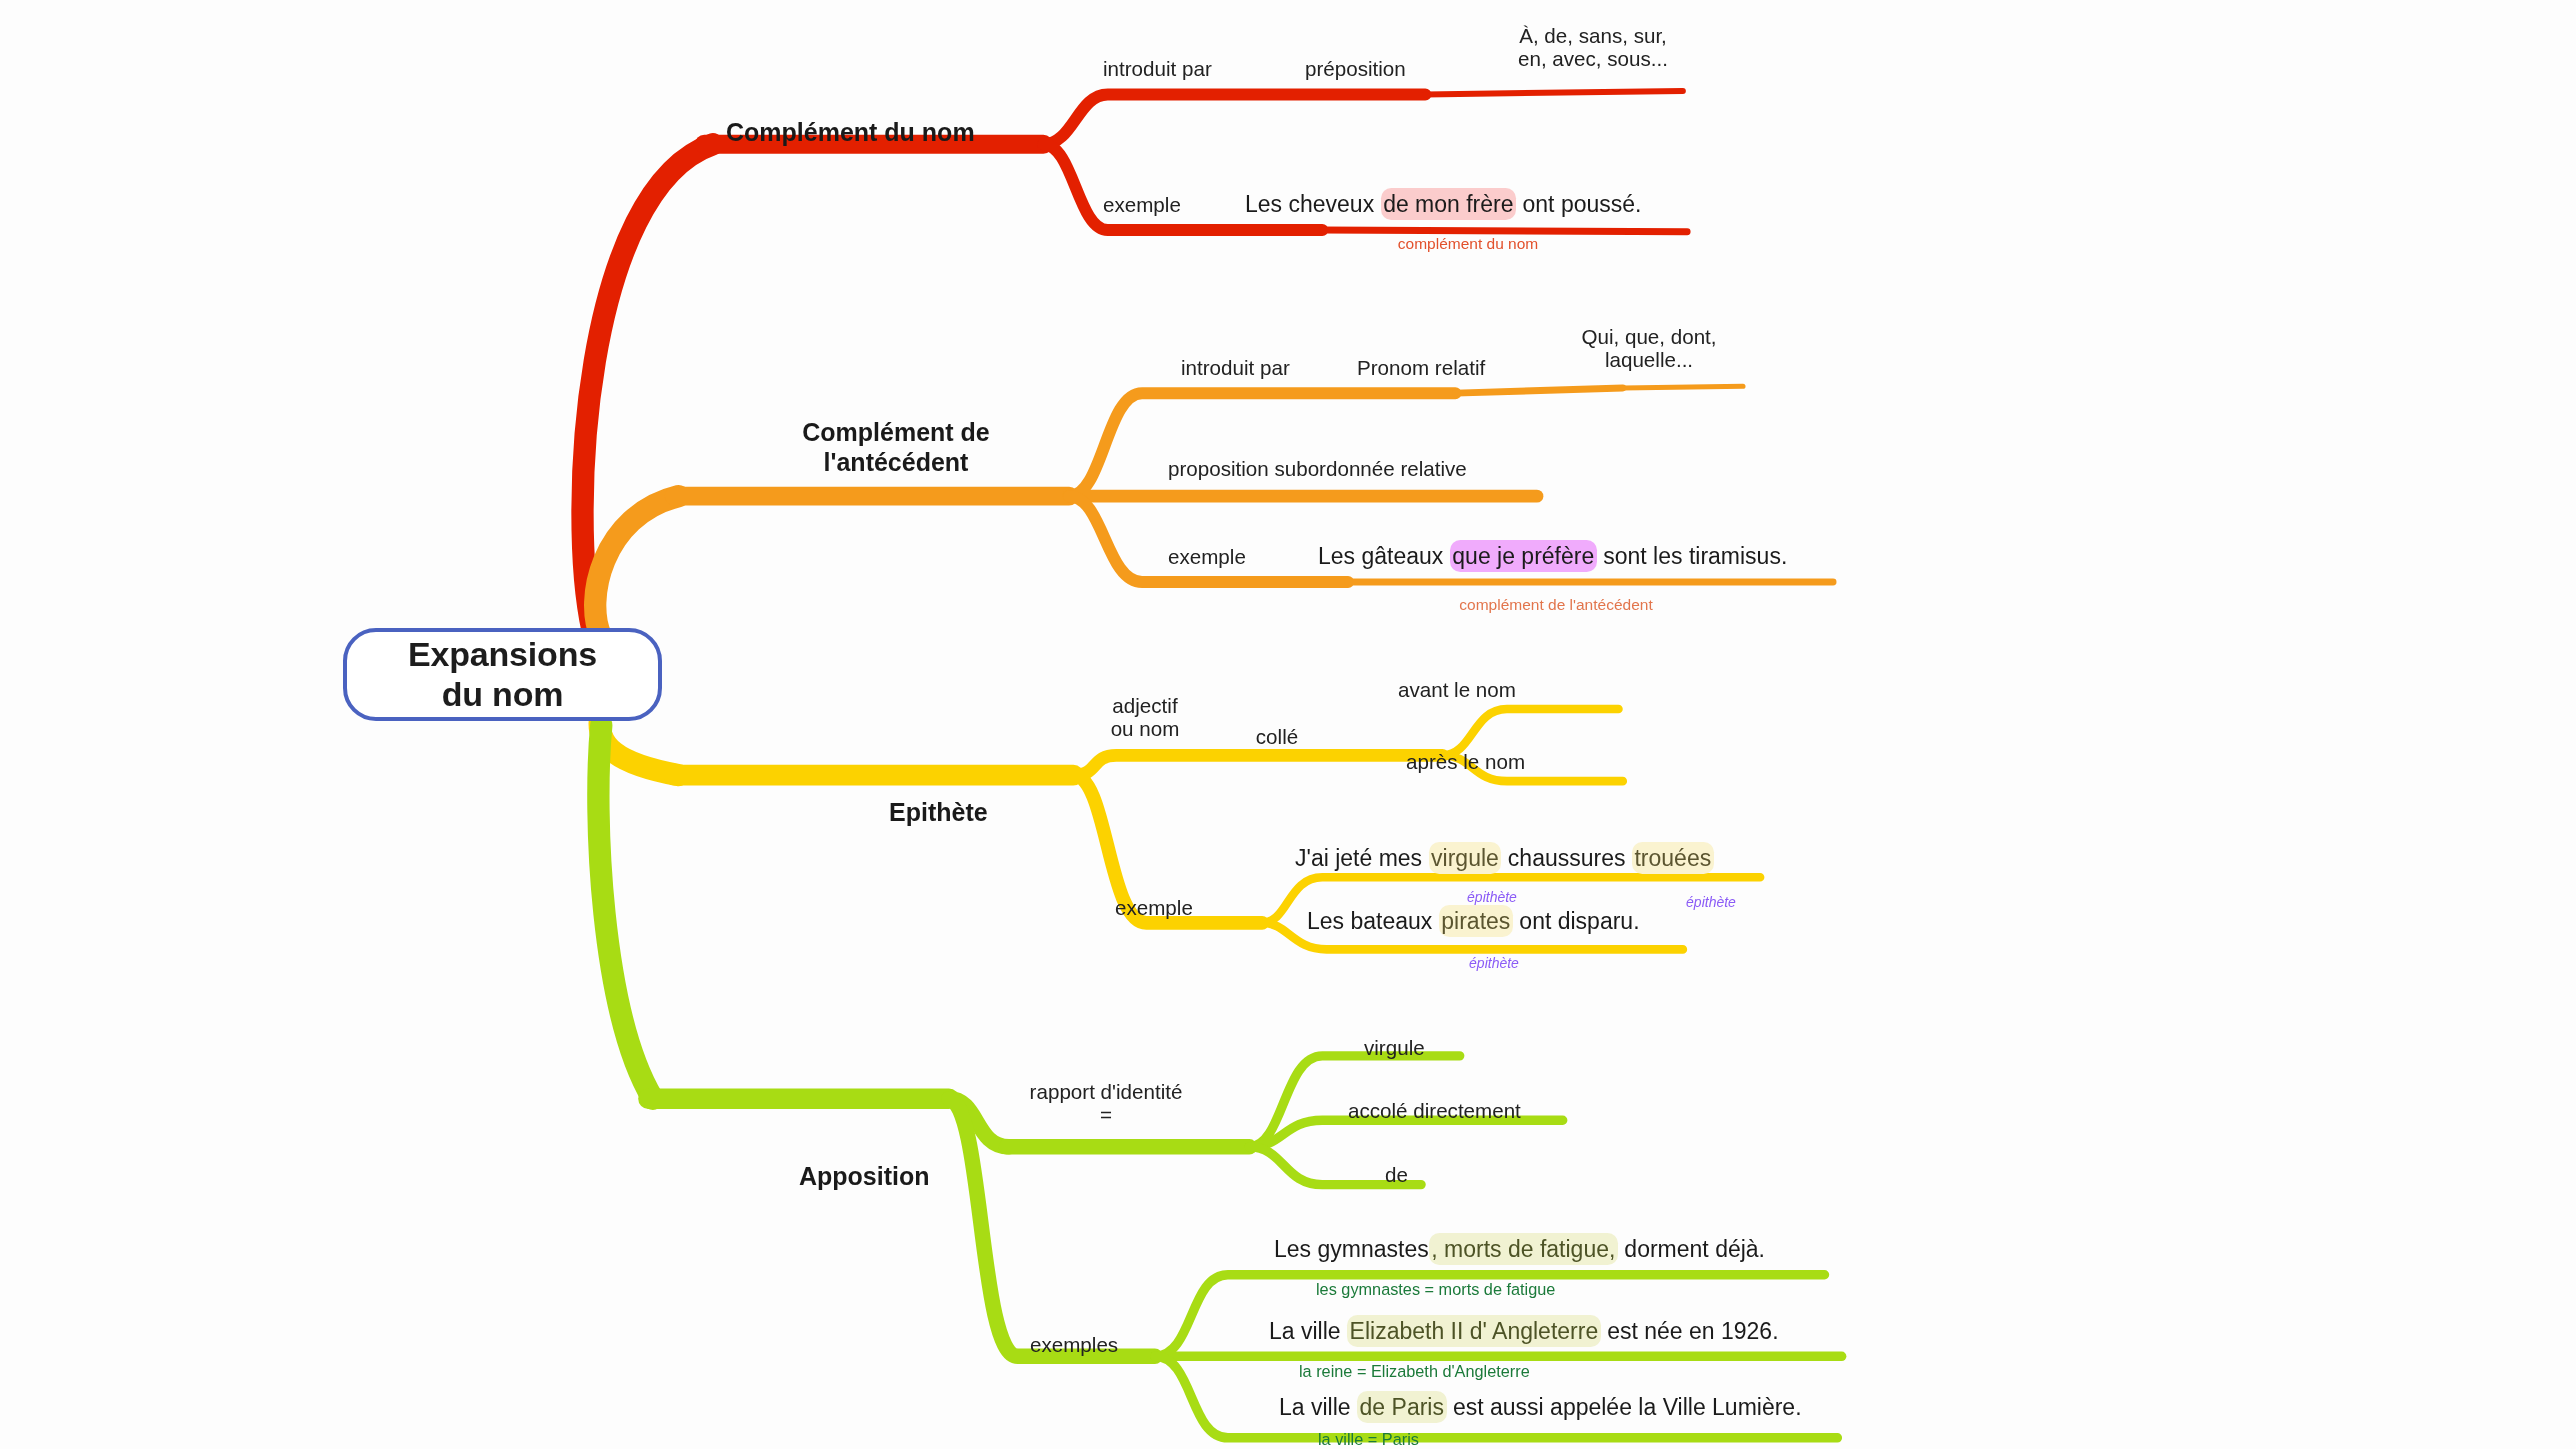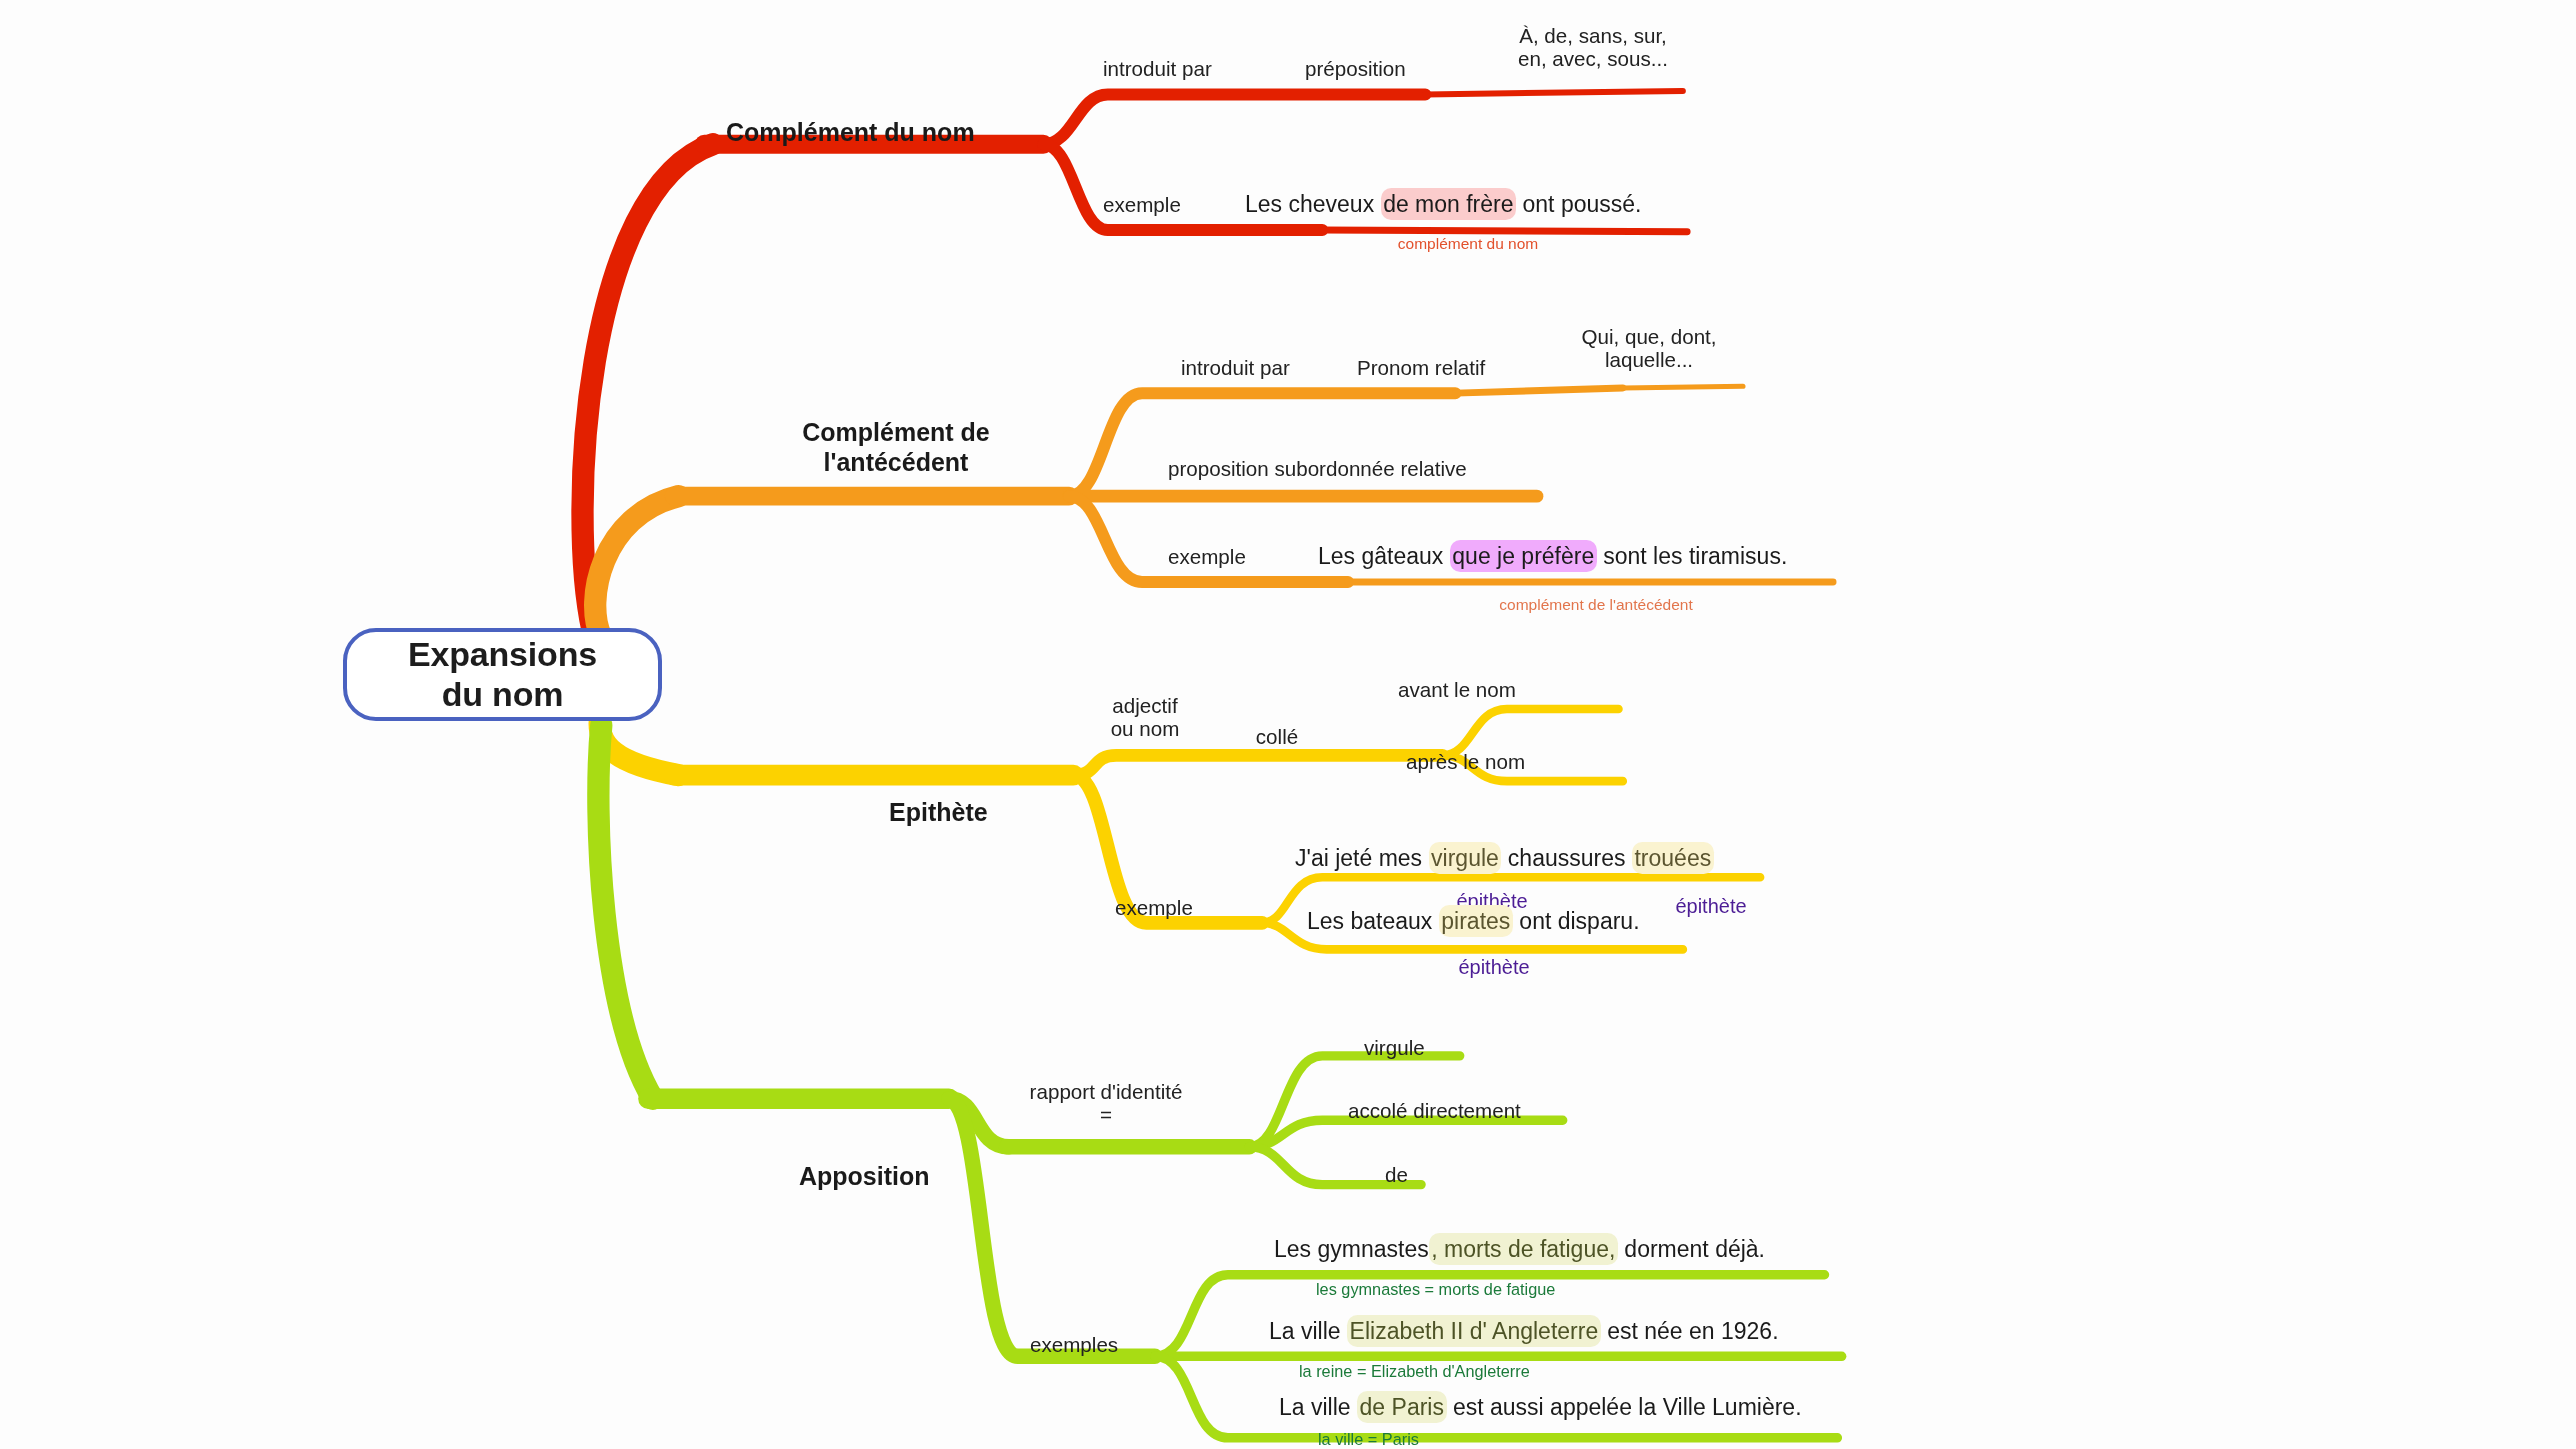--- a/index.html
+++ b/index.html
@@ -78,22 +78,22 @@
   
   .sub-label  { font-size: 20.6px; color: #222222; }
   .leaf-label { font-size: 20.6px; color: #222222; }
 
   
   .example { font-size: 23px; color: #1b1b1b; }
 
   
   .annot { font-size: 15.5px; }
   .annot.red   { color: #e2512c; }
-  .annot.orange{ color: #e2754c; margin-left: 40px; }
-  .annot.black { color: #4c1d95; font-size: 20px; }
+  .annot.orange{ color: #e2754c; }
+  .annot.black { color: #8b5cf6; font-size: 14px; font-style: italic; }
   .annot.green { color: #1b7a3a; font-size: 16.3px; }
 
   
   .hl {
     border-radius: 10.3px;
     padding: 2.6px 2.6px;
   }
   .hl-red    { background: #fbcccc; text-align: center; }
   .hl-orange { background: #f0abfc; }
   .hl-yellow { background: #faf3d0; color: #5b5530; }

